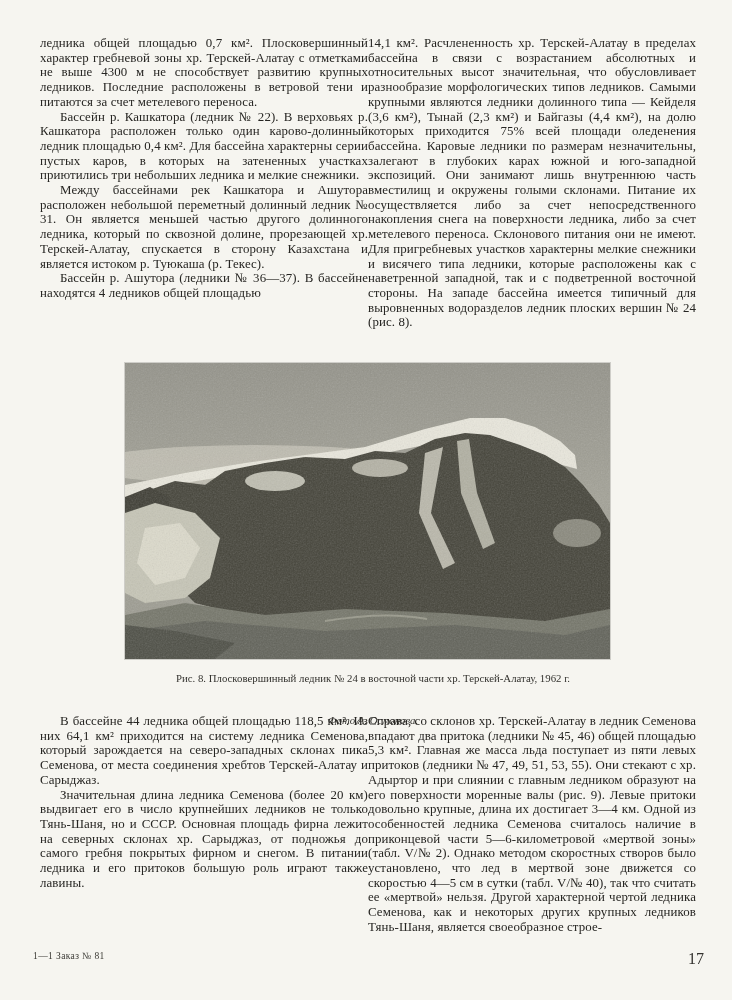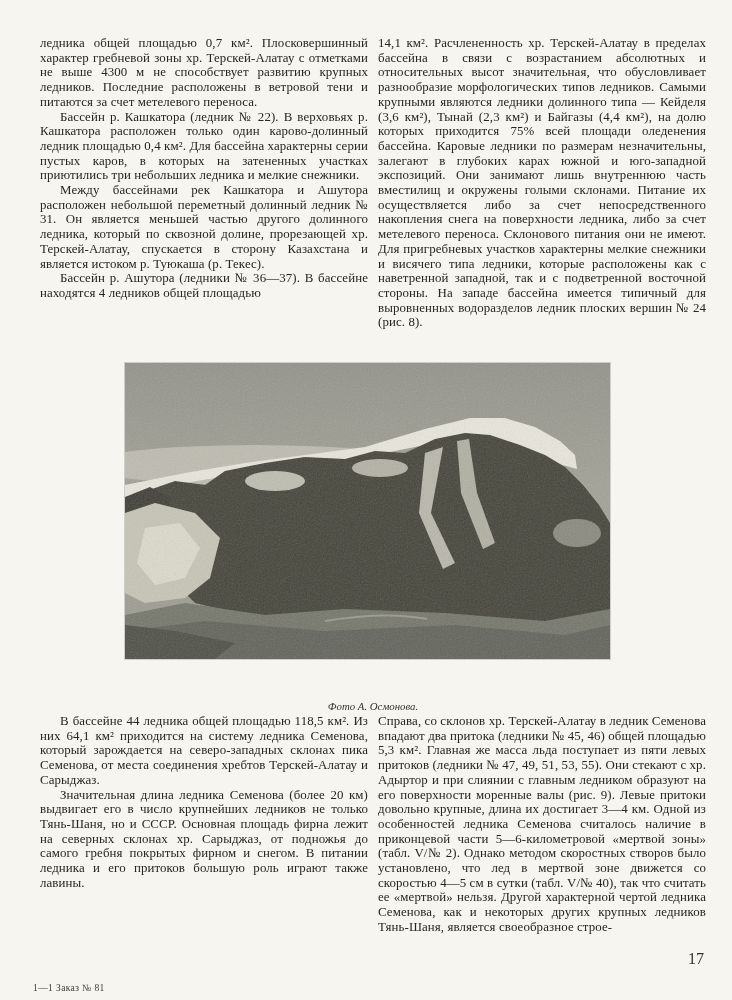--- a/index.html
+++ b/index.html
@@ -11,21 +11,20 @@
     background: #f6f5f0;
     color: #262522;
     font-family: "Liberation Serif", "DejaVu Serif", serif;
     overflow: hidden;
   }
   .columns {
     position: absolute;
     left: 40px;
     width: 666px;
     display: flex;
-    gap: 10px;
   }
   .columns.top { top: 36px; }
   .columns.bottom { top: 714px; }
   .col {
     width: 328px;
     font-size: 12.9px;
     line-height: 14.7px;
     text-align: justify;
     letter-spacing: 0.1px;
   }
@@ -52,21 +51,20 @@
     color: #33322e;
   }
   .caption .credit { font-style: italic; margin-top: 28px; }
   .printer-mark {
     position: absolute;
     left: 33px;
     top: 951px;
     font-size: 9.5px;
     color: #3b3a35;
     letter-spacing: 0.4px;
-    margin-top: 32px;
   }
   .page-number {
     position: absolute;
     right: 28px;
     top: 950px;
     font-size: 16px;
     color: #33322e;
   }
 </style>
 </head>
@@ -121,20 +119,21 @@
       <path fill="#75766a" d="M0,296 L0,252 L60,240 L140,252 L220,246 L320,250 L420,258 L485,246 L485,296 Z"></path>
       <path fill="#62635a" d="M0,296 L0,268 L80,258 L200,268 L330,262 L440,272 L485,262 L485,296 Z"></path>
       <path fill="#4e4f46" d="M0,296 L0,262 L50,268 L110,280 L90,296 Z"></path>
       <path d="M200,258 Q260,248 302,256" stroke="#a8a89a" stroke-width="2" fill="none" opacity="0.7"></path>
 
       <rect x="0" y="0" width="485" height="296" filter="url(#grain)" opacity="0.22"></rect>
     </svg>
   </div>
 
   <div class="caption">
+    <div>Рис. 8. Плосковершинный ледник № 24 в восточной части хр. Терскей-Алатау, 1962 г.</div>
     <div class="credit">Фото А. Осмонова.</div>
   </div>
 
   <div class="columns bottom">
     <div class="col">
       <p class="ind"><b class="lead"></b><span>В бассейне 44 ледника общей площадью 118,5 км². Из них 64,1 км² приходится на систему ледника Семенова, который зарождается на северо-западных склонах пика Семенова, от места соединения хребтов Терскей-Алатау и Сарыджаз.</span></p>
       <p class="ind"><b class="lead"></b><span>Значительная длина ледника Семенова (более 20 км) выдвигает его в число крупнейших ледников не только Тянь-Шаня, но и СССР. Основная площадь фирна лежит на северных склонах хр. Сарыджаз, от подножья до самого гребня покрытых фирном и снегом. В питании ледника и его притоков большую роль играют также лавины.</span></p>
     </div>
     <div class="col">
       <p class="cont"><b class="lead"></b><span>Справа, со склонов хр. Терскей-Алатау в ледник Семенова впадают два притока (ледники № 45, 46) общей площадью 5,3 км². Главная же масса льда поступает из пяти левых притоков (ледники № 47, 49, 51, 53, 55). Они стекают с хр. Адыртор и при слиянии с главным ледником образуют на его поверхности моренные валы (рис. 9). Левые притоки довольно крупные, длина их достигает 3—4 км. Одной из особенностей ледника Семенова считалось наличие в приконцевой части 5—6-километровой «мертвой зоны» (табл. V/№ 2). Однако методом скоростных створов было установлено, что лед в мертвой зоне движется со скоростью 4—5 см в сутки (табл. V/№ 40), так что считать ее «мертвой» нельзя. Другой характерной чертой ледника Семенова, как и некоторых других крупных ледников Тянь-Шаня, является своеобразное строе-</span></p>

